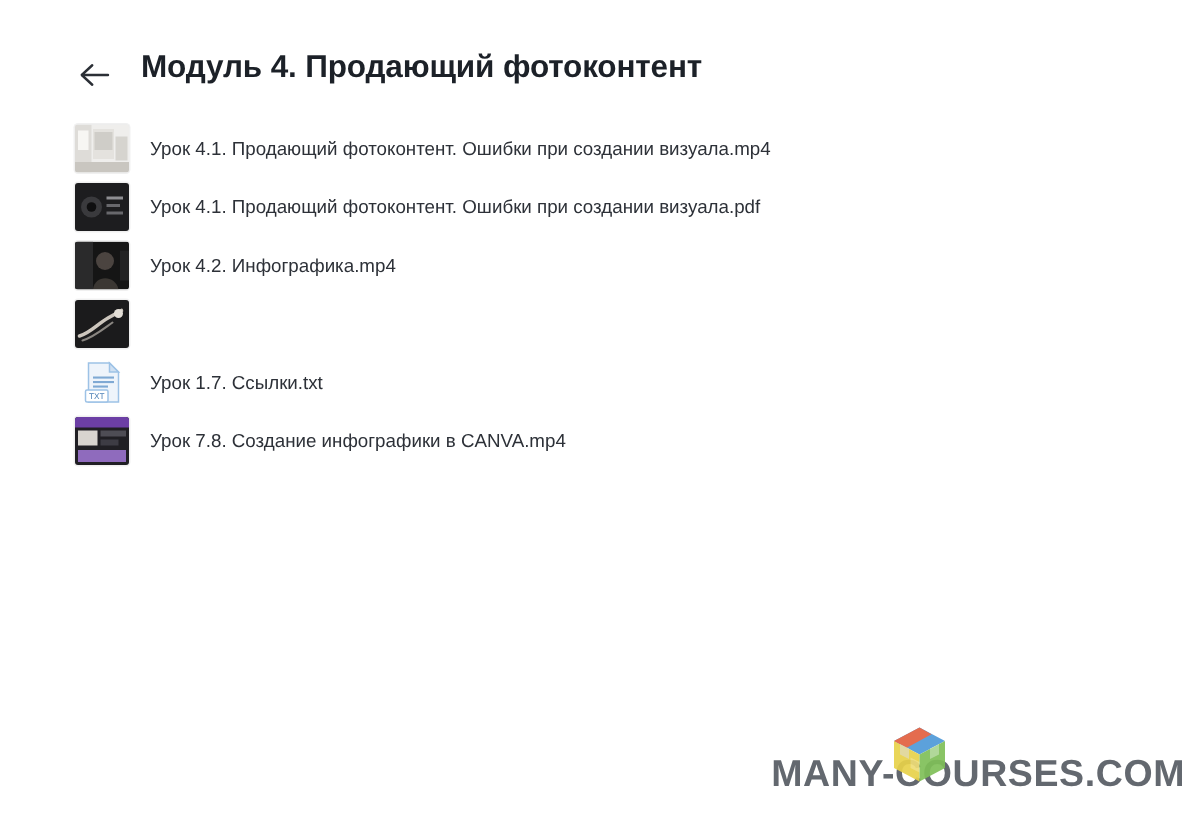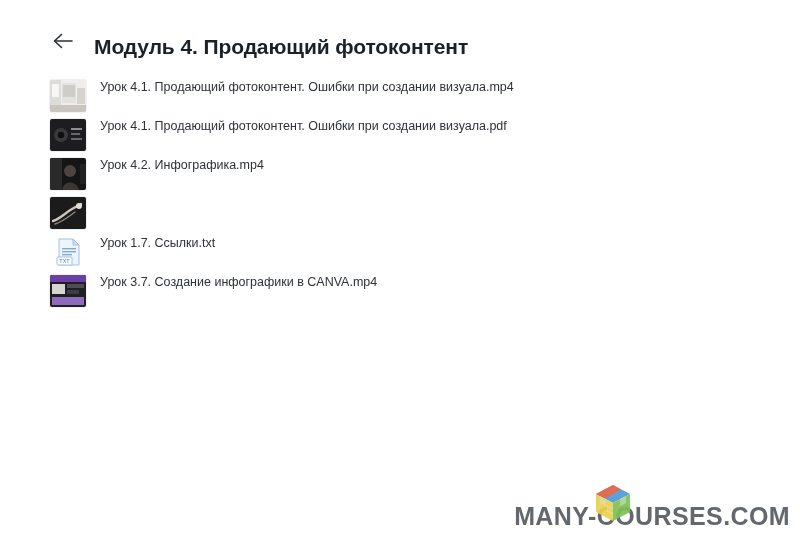--- a/index.html
+++ b/index.html
@@ -17,22 +17,22 @@
   }
   .page {
     position: relative;
     width: 800px;
     height: 547px;
   }
 
   
   .header {
     display: flex;
-    align-items: flex-end;
-    padding: 22px 0 0 46px;
+    align-items: flex-start;
+    padding: 33px 0 0 46px;
     height: 58px;
     box-sizing: border-box;
   }
   .back-button {
     width: 34px;
     height: 34px;
     display: flex;
     align-items: center;
     justify-content: center;
     color: #2b2f36;
@@ -51,20 +51,21 @@
     white-space: nowrap;
   }
 
   
   .lesson-list {
     margin-top: 22px;
     padding-left: 50px;
   }
   .lesson-row {
     display: flex;
+    align-items: center;
     height: 38px;
     margin-bottom: 1px;
     cursor: pointer;
   }
   .thumb {
     width: 36px;
     height: 32px;
     flex: 0 0 auto;
     border-radius: 2px;
     overflow: hidden;
@@ -197,21 +198,21 @@
       <div class="thumb">
         <svg viewBox="0 0 36 32" preserveAspectRatio="none" aria-hidden="true">
           <rect width="36" height="32" fill="#201f24"></rect>
           <rect x="0" y="0" width="36" height="7" fill="#6c3fa5"></rect>
           <rect x="2" y="9" width="13" height="10" fill="#d8d4cf"></rect>
           <rect x="17" y="9" width="17" height="4" fill="#4e4d55"></rect>
           <rect x="17" y="15" width="12" height="4" fill="#3d3c44"></rect>
           <rect x="2" y="22" width="32" height="8" fill="#8f6bbd"></rect>
         </svg>
       </div>
-      <div class="lesson-label">Урок 3.7. Создание инфографики в CANVA.mp4</div>
+      <div class="lesson-label">Урок 7.8. Создание инфографики в CANVA.mp4</div>
     </div>
 
   </div>
 
   <div class="watermark">
     <div class="wm-cube">
       <svg width="46" height="40" viewBox="0 0 46 40" aria-hidden="true">
         <g opacity="0.92">
           <polygon points="23,2 40,11 23,20 6,11" fill="#4f9ad8"></polygon>
           <polygon points="6,11 23,20 23,38 6,29" fill="#e8d24a"></polygon>

